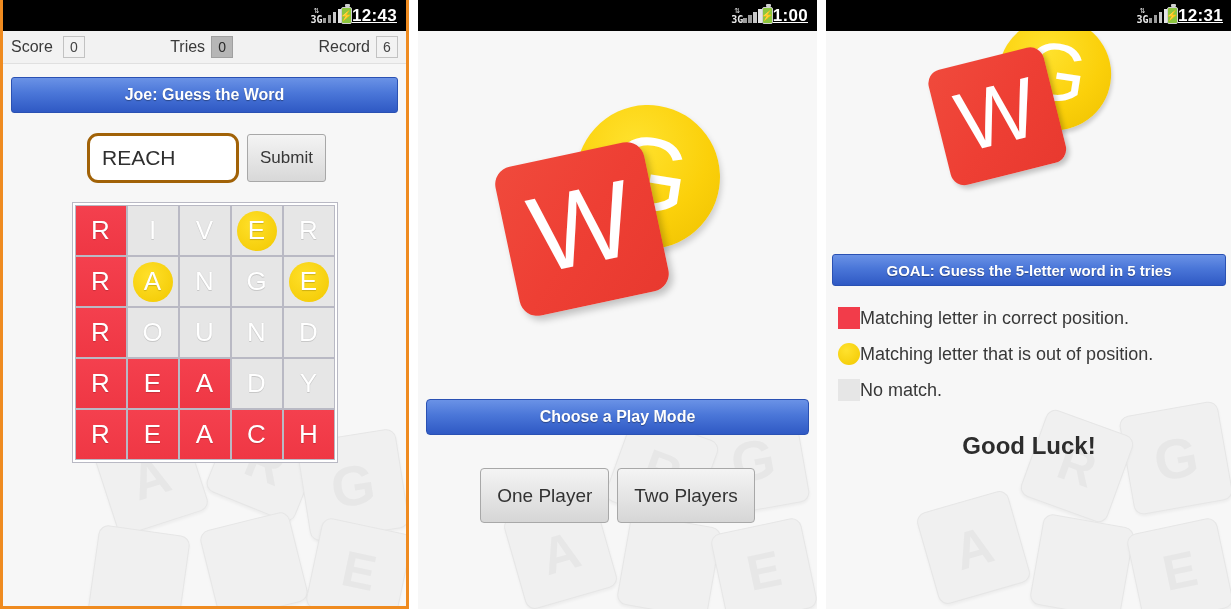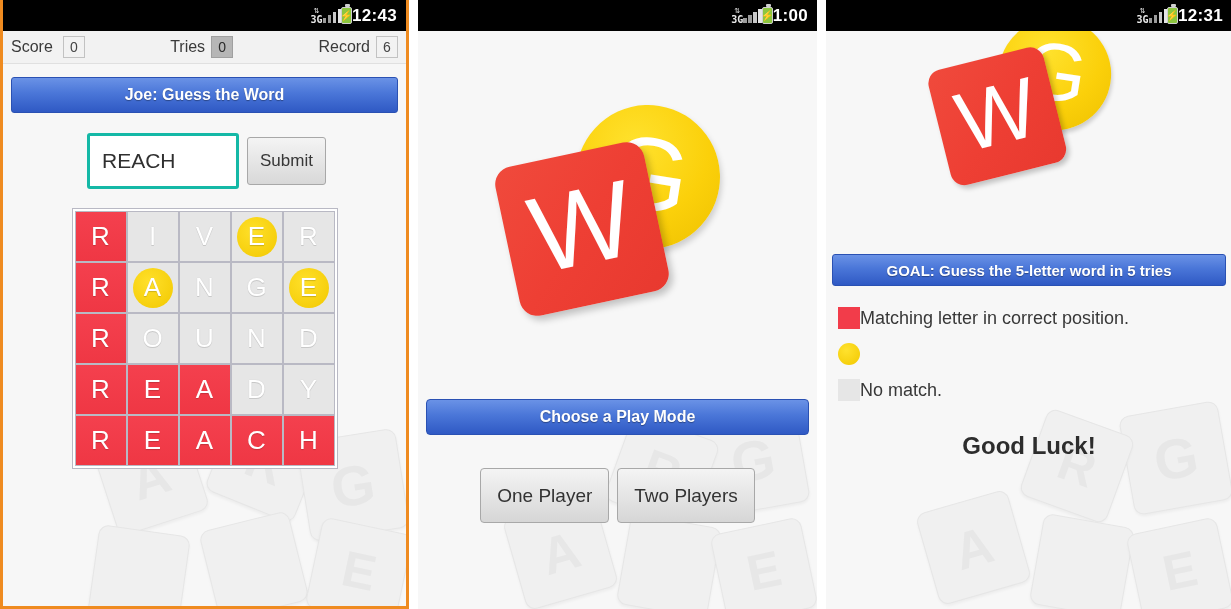--- a/index.html
+++ b/index.html
@@ -57,21 +57,21 @@
   .sb-signal i:nth-child(4) { height: 14px; background: #e5e5e5; }
   .sb-battery {
     width: 11px; height: 17px; border: 1.5px solid #cfcfcf; border-radius: 2px;
     background: #8cc63f; position: relative; display:flex; align-items:center; justify-content:center;
   }
   .sb-battery:before {
     content:""; position:absolute; top:-4px; left:3px; width:5px; height:2.5px;
     background:#cfcfcf; border-radius:1px;
   }
   .sb-battery .bolt { color: #ffffff; font-size: 10px; line-height: 1; }
-  .sb-time { color: #ffffff; font-size: 17px; font-weight: bold; letter-spacing: 0.3px; }
+  .sb-time { color: #ffffff; font-size: 17px; font-weight: bold; letter-spacing: 0.3px; text-decoration: underline; }
 
   
   .wm { position: absolute; inset: 0; overflow: hidden; pointer-events: none; z-index: 0; }
   .wm-tile {
     position: absolute;
     background: #f0f0f0;
     border: 1px solid #e6e6e6;
     border-radius: 10px;
     box-shadow: 0 2px 3px rgba(0,0,0,0.045);
     display: flex; align-items: center; justify-content: center;
@@ -112,24 +112,24 @@
     color: #ffffff; font-size: 16px; font-weight: bold;
     text-shadow: 0 1px 1px rgba(0,0,0,0.35);
   }
 
   .guess-row {
     position: relative; z-index: 5;
     display: flex; align-items: center; gap: 8px;
     margin: 20px 0 0 0; padding-left: 84px;
   }
   .guess-input {
-    width: 152px; height: 56px;
+    width: 152px; height: 50px;
     background: #ffffff;
-    border: 3px solid #14b8a6;
-    border-radius: 3px;
+    border: 3px solid #a16207;
+    border-radius: 11px;
     display: flex; align-items: center;
     padding-left: 12px;
     font-size: 21px; color: #2f2f2f;
   }
   .submit-btn {
     height: 48px; padding: 0 12px;
     background: linear-gradient(to bottom,#f4f4f4,#d8d8d8);
     border: 1px solid #a8a8a8; border-radius: 3px;
     display: flex; align-items: center; justify-content: center;
     font-size: 17px; color: #373737;
@@ -477,20 +477,21 @@
 
     <div class="p3-goalbar">GOAL: Guess the 5-letter word in 5 tries</div>
 
     <div class="legend">
       <div class="legend-item">
         <span class="sw red"></span>
         <span class="legend-text">Matching letter in correct position.</span>
       </div>
       <div class="legend-item">
         <span class="sw yellow"></span>
+        <span class="legend-text">Matching letter that is out of position.</span>
       </div>
       <div class="legend-item">
         <span class="sw grey"></span>
         <span class="legend-text">No match.</span>
       </div>
     </div>
 
     <div class="goodluck">Good Luck!</div>
   </div>
 

